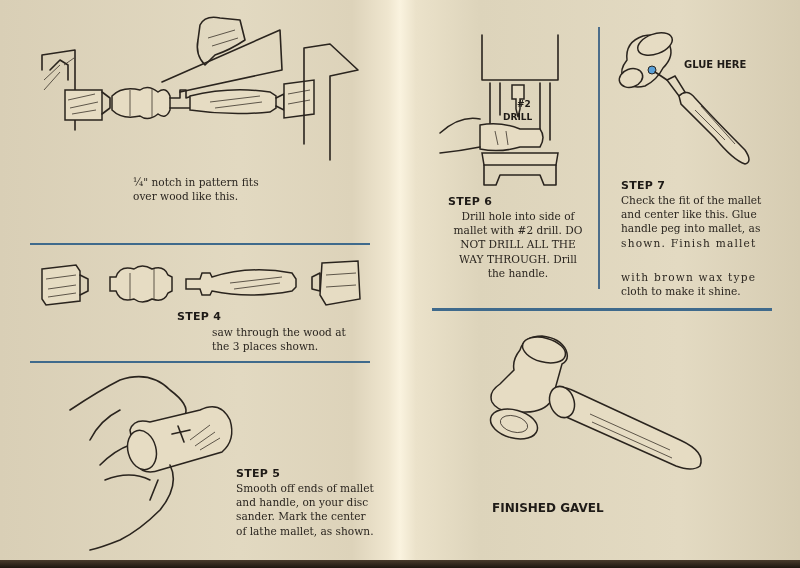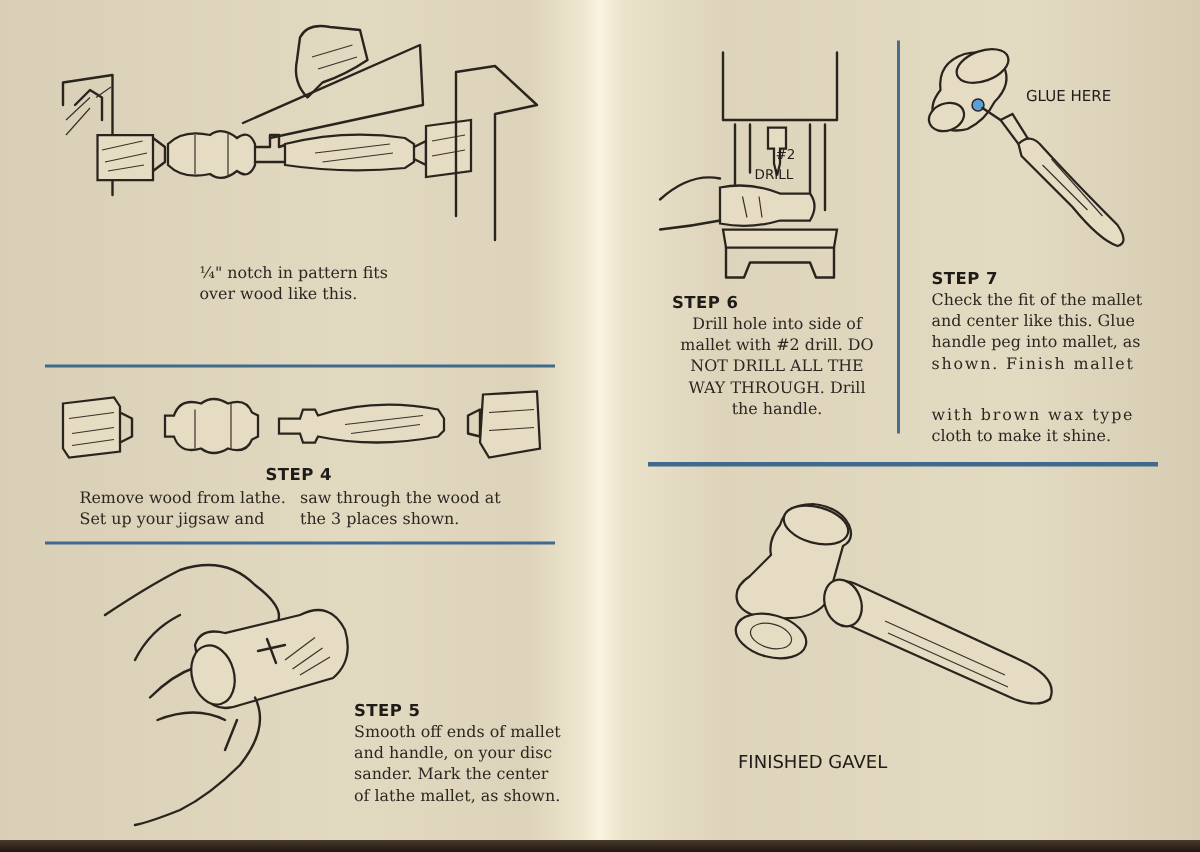--- a/index.html
+++ b/index.html
@@ -8,21 +8,21 @@
     background:linear-gradient(90deg,#d9cfb6 0%,#e2d9c1 30%,#ddd3ba 44%,#efe6cf 48.5%,#faf3df 50%,#ebe2ca 52%,#ddd4bb 60%,#e3dac2 85%,#d6ccb2 100%);}
   .spread::after{content:"";position:absolute;left:0;right:0;bottom:-4px;height:8px;background:linear-gradient(#4a3b2c,#1e1710);}
   .page{position:absolute;top:0;height:564px;}
   .left{left:0;width:398px;}
   .right{left:402px;width:398px;}
   .abs{position:absolute;}
   .body-text{font-family:"DejaVu Serif",serif;font-size:10.6px;line-height:14.2px;color:#2b2620;}
   .step-head{font-family:"DejaVu Sans",sans-serif;font-weight:bold;font-size:11px;color:#1f1b17;letter-spacing:0.3px;}
   .rule-h{position:absolute;height:2px;background:#3f6a8c;}
   .rule-v{position:absolute;width:2px;background:#4c6d8a;}
-  .label-sans{font-family:"DejaVu Sans",sans-serif;font-weight:normal;color:#1f1b17;}
+  .label-sans{font-family:"DejaVu Sans",sans-serif;font-weight:bold;color:#1f1b17;}
   svg{position:absolute;overflow:visible;}
   svg .ink{fill:none;stroke:#2a241e;stroke-width:1.6;stroke-linejoin:round;stroke-linecap:round;}
   svg .thin{fill:none;stroke:#3a322a;stroke-width:0.8;}
   svg .wood{fill:#e6dcc3;stroke:#2a241e;stroke-width:1.5;}
 </style>
 </head>
 <body>
 
 <div class="spread">
 
@@ -69,25 +69,21 @@
       <path class="wood" d="M80 22 L86 22 Q90 10 104 14 Q112 8 122 14 Q134 10 138 20 L142 22 L142 36 L138 38 Q134 48 122 44 Q112 50 104 44 Q90 48 86 36 L80 36 Z"></path>
       <path class="thin" d="M100 18 L100 44 M124 14 L124 44"></path>
       <path class="wood" d="M156 24 L170 24 L172 18 L180 18 L182 22 Q220 10 262 18 L266 24 L266 32 L262 36 Q220 44 182 36 L180 40 L172 40 L170 34 L156 34 Z"></path>
       <path class="thin" d="M200 28 L252 22 M204 34 L250 28"></path>
       <path class="ink" d="M282 22 L290 18 L290 36 L282 34 Z"></path>
       <path class="wood" d="M292 8 L328 6 L330 44 L296 50 L290 40 Z"></path>
       <path class="thin" d="M296 20 L326 18 M296 32 L326 30"></path>
     </svg>
 
     <div class="abs step-head" style="left:177px;top:310px;text-align:center;">STEP 4</div>
-    <div class="abs body-text" style="left:53px;top:325px;">
-      <div>Remove wood from lathe.</div>
-      <div>Set up your jigsaw and</div>
-    </div>
-    <div class="abs body-text" style="left:200px;top:325px;">
+    <div class="abs body-text" style="left:212px;top:325px;">
       <div>saw through the wood at</div>
       <div>the 3 places shown.</div>
     </div>
 
     <div class="rule-h" style="left:30px;top:361px;width:340px;"></div>
 
     <svg width="180" height="190" style="left:60px;top:370px;">
       <path class="ink" d="M10 40 Q40 20 60 10 Q90 0 110 20 Q130 35 125 45"></path>
       <path class="ink" d="M30 70 Q40 50 60 40 M40 95 Q55 80 70 75 M45 110 Q70 100 90 110"></path>
       <path class="wood" d="M70 60 Q74 48 90 52 L140 40 Q160 30 170 50 Q176 70 162 82 L100 100 Q84 106 76 94 Z"></path>

